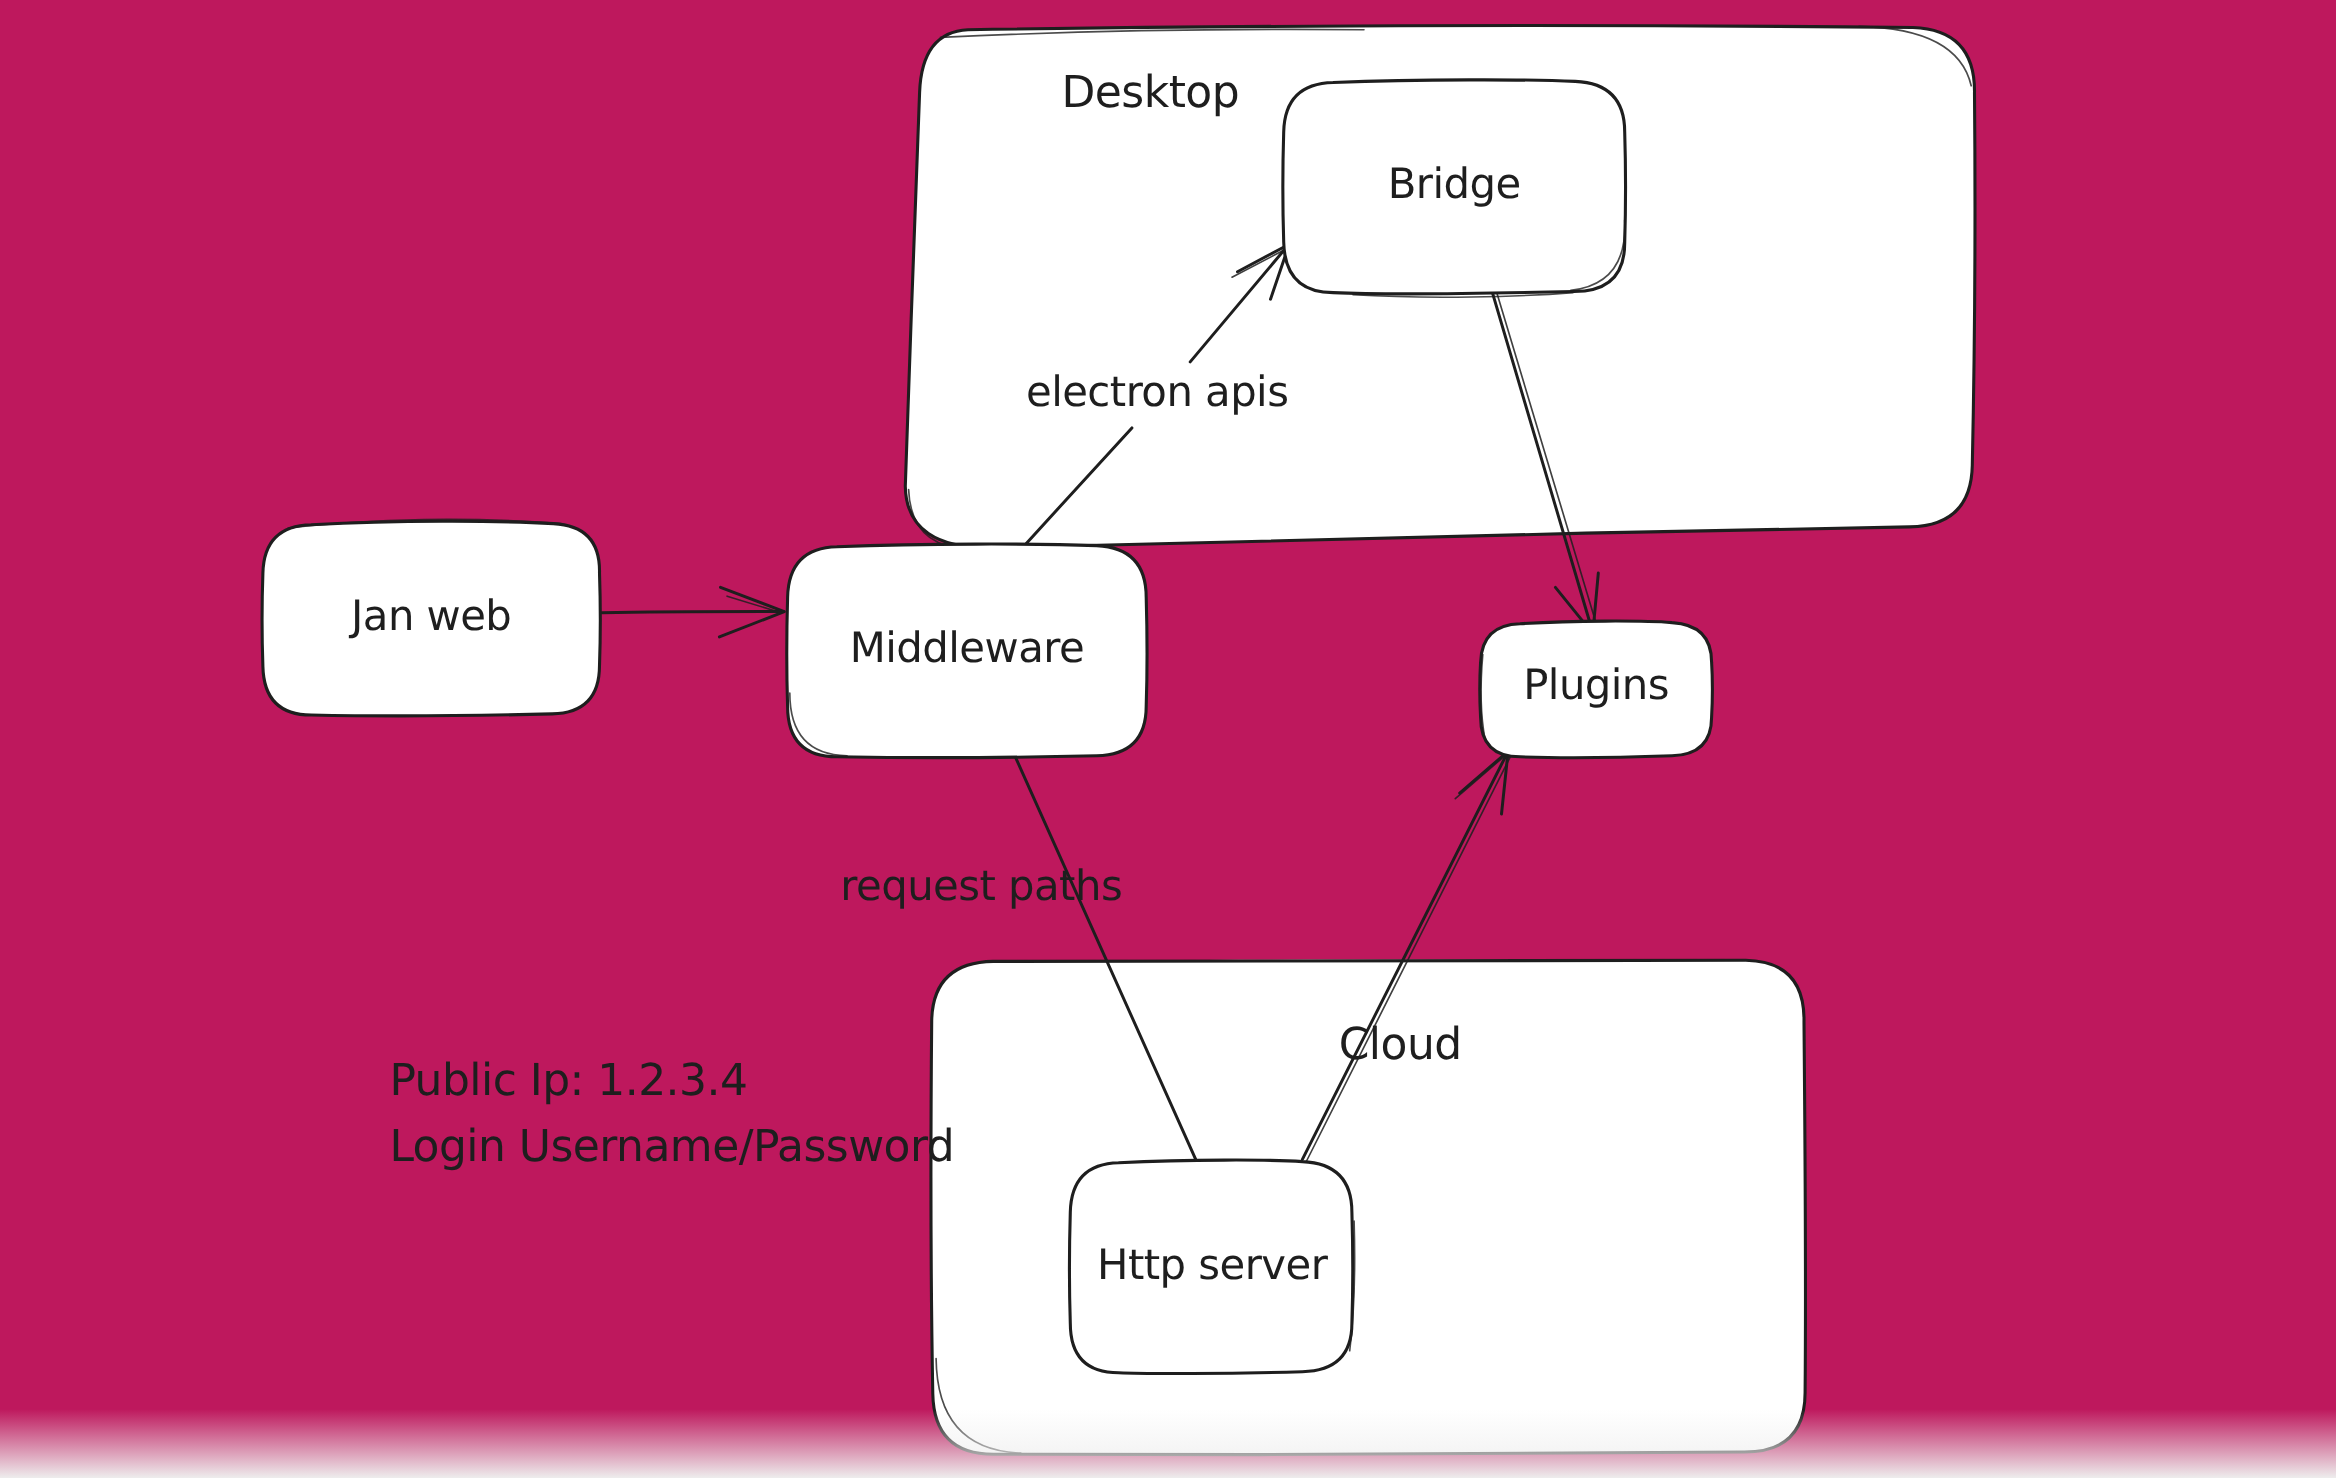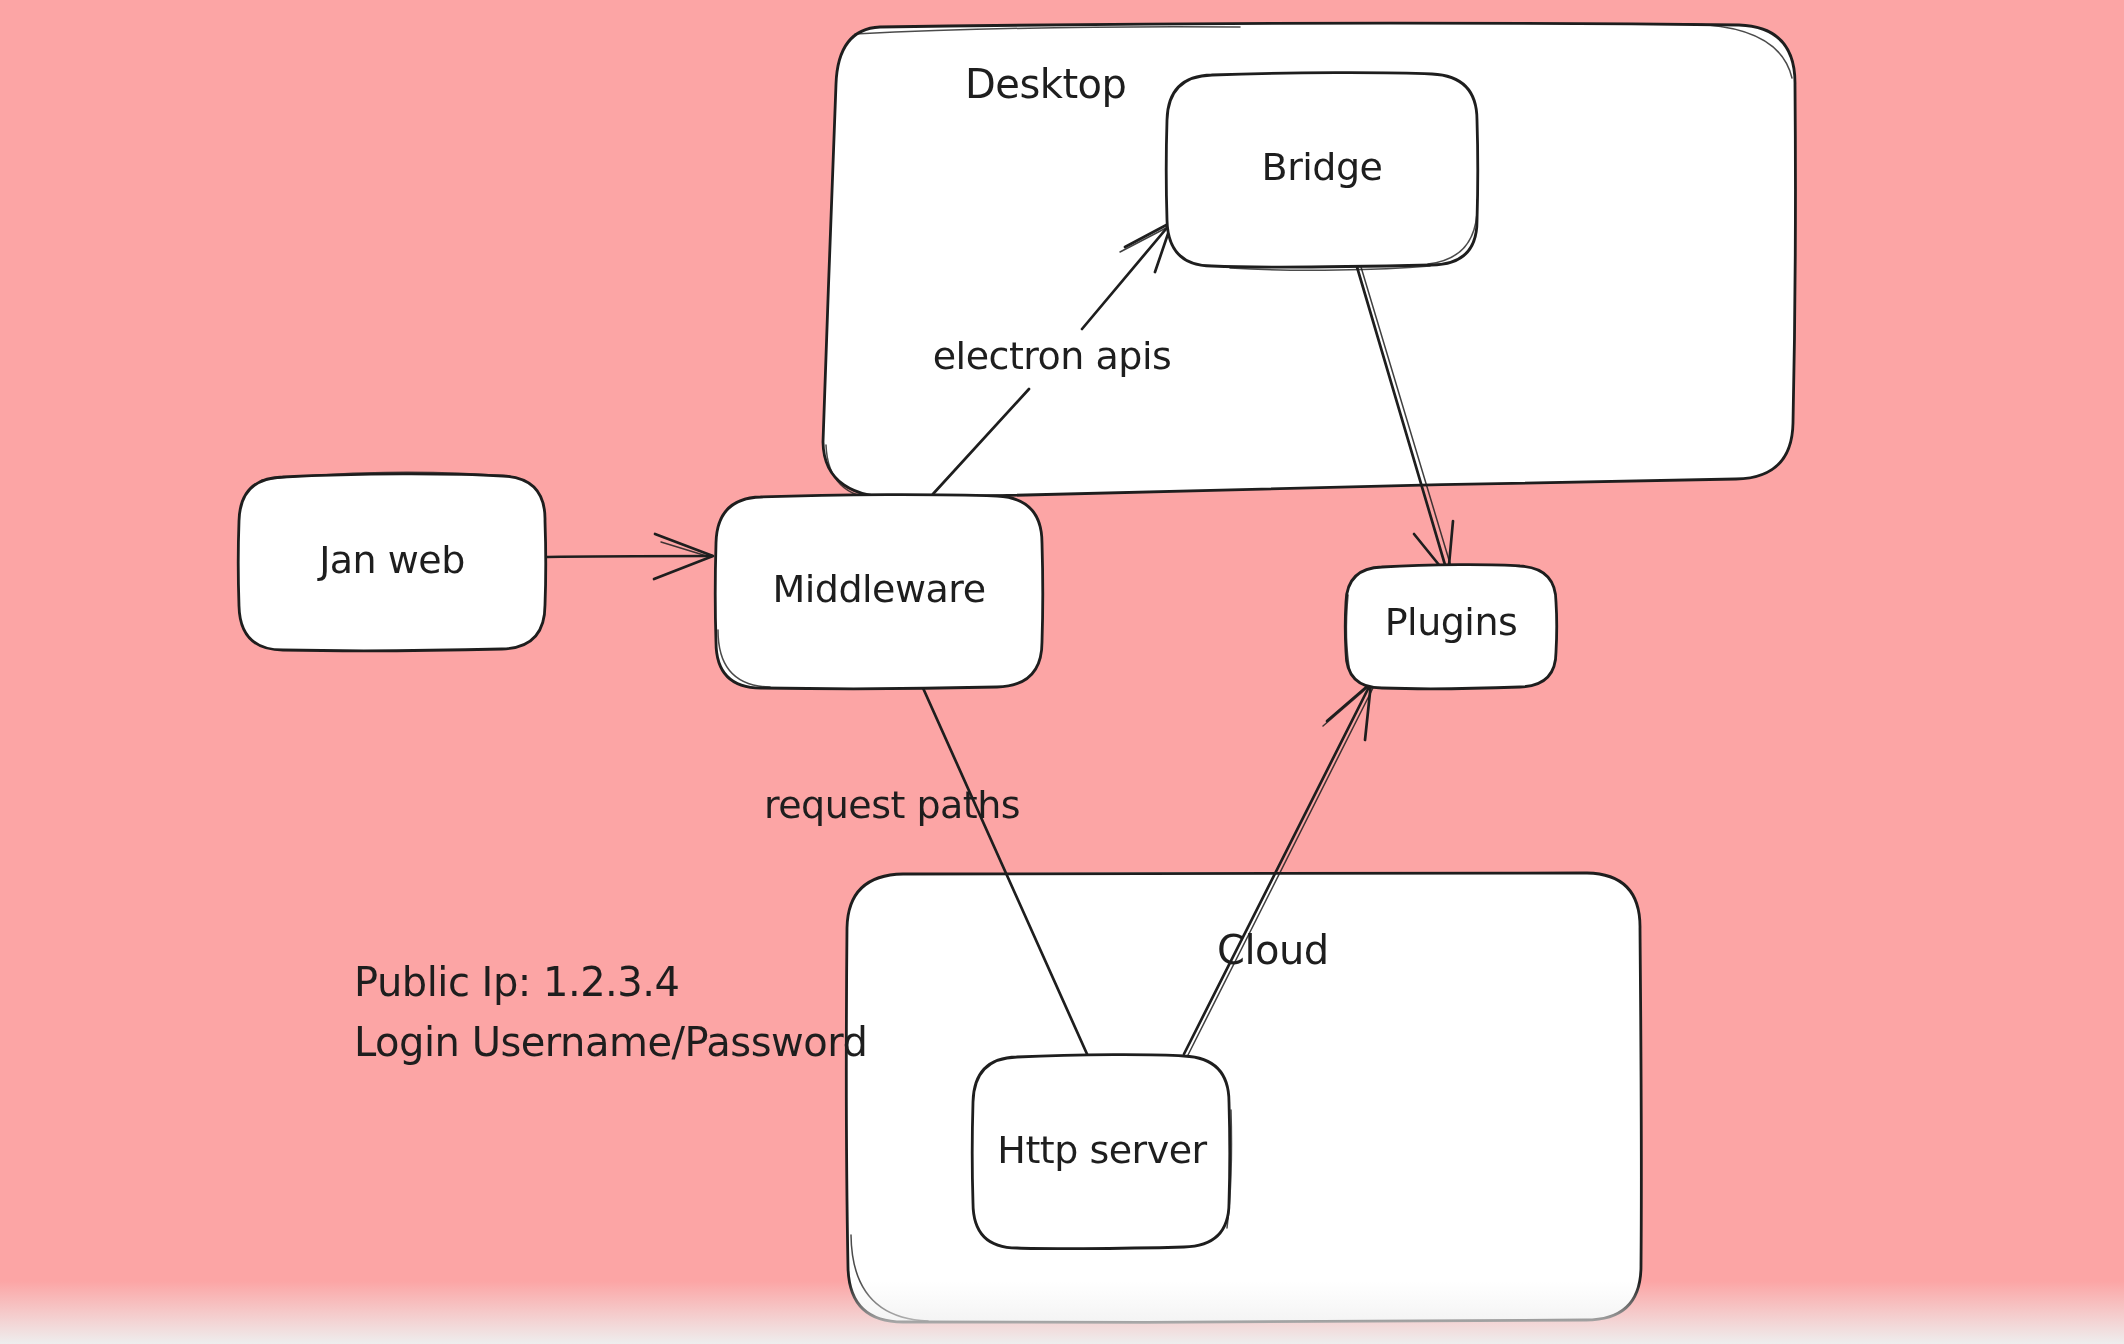--- a/index.html
+++ b/index.html
@@ -7,21 +7,21 @@
     padding: 0;
     background: #ffffff;
     width: 2124px;
     height: 1344px;
     overflow: hidden;
   }
   .stage {
     position: relative;
     width: 2124px;
     height: 1344px;
-    background: #fca5a5;
+    background: #be185d;
   }
   svg.canvas {
     position: absolute;
     left: 0;
     top: 0;
     width: 2124px;
     height: 1344px;
     display: block;
   }
   .shape {

